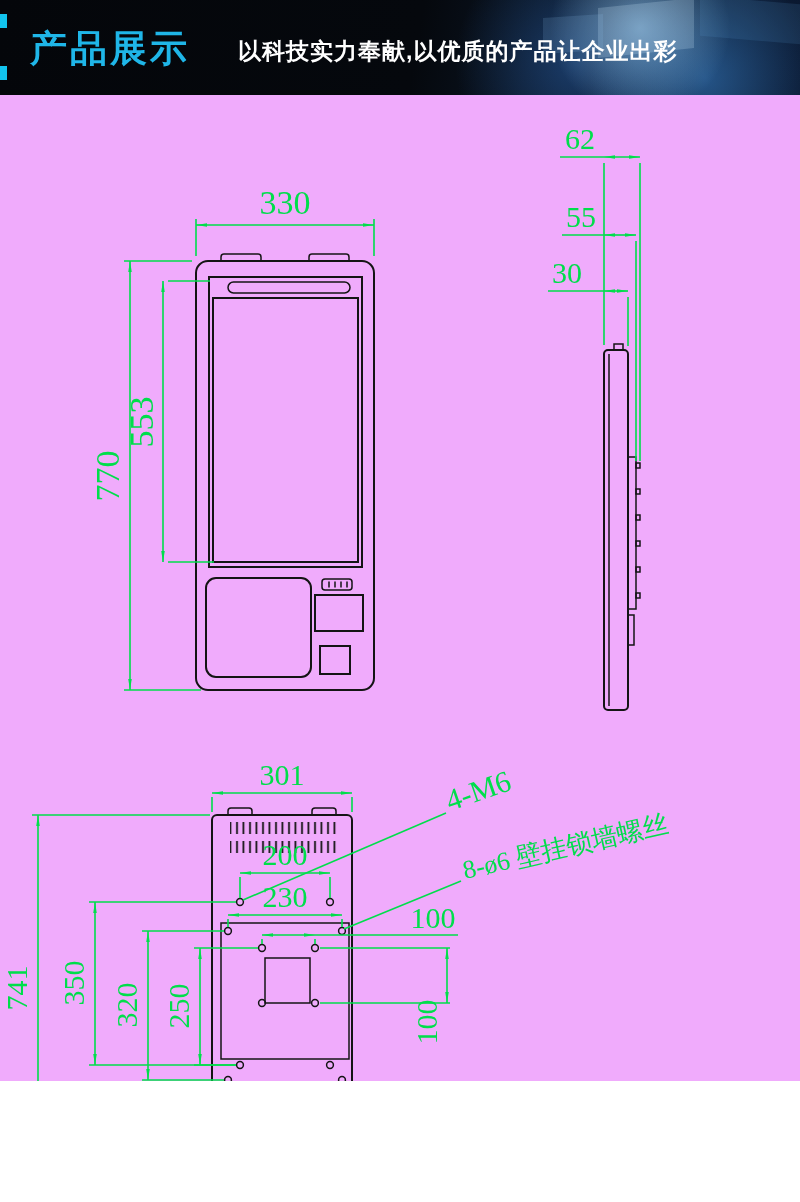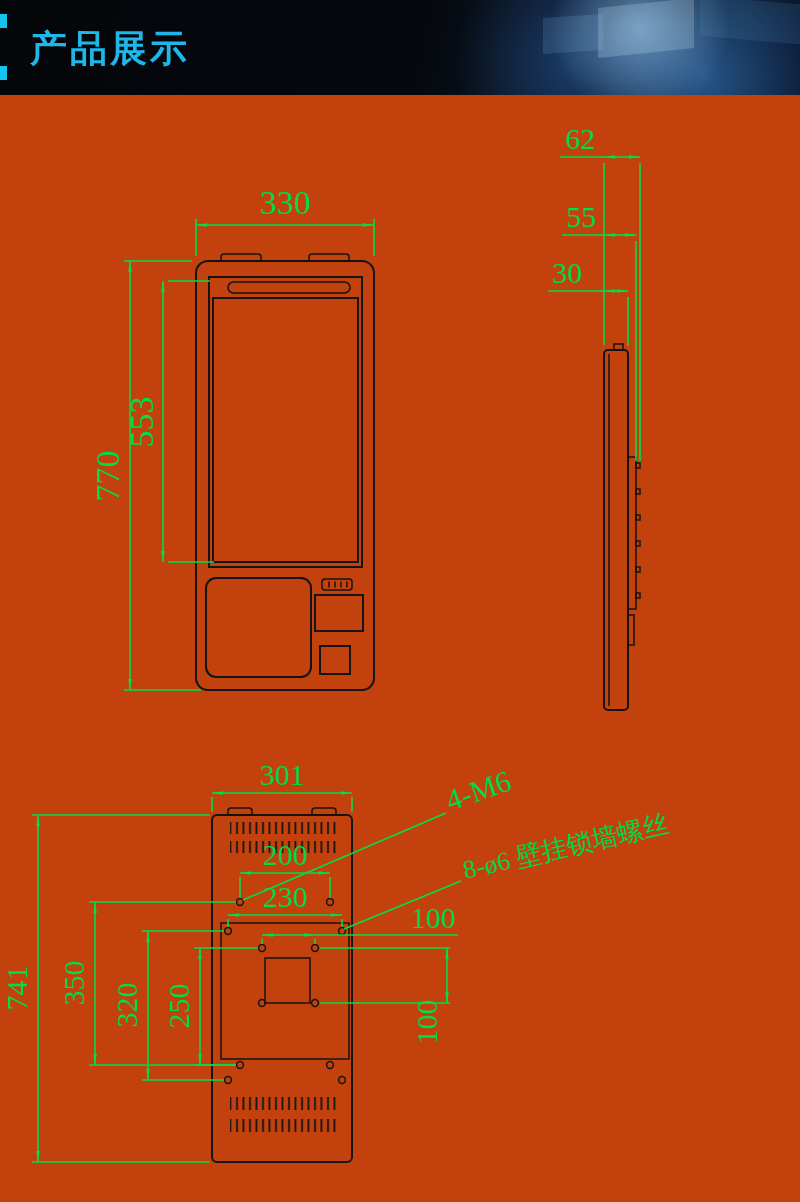--- a/index.html
+++ b/index.html
@@ -1,16 +1,16 @@
 <!DOCTYPE html>
 <html><head>
 <meta charset="utf-8">
 <style>
   html,body{margin:0;padding:0;background:#ffffff;}
-  .page{position:relative;width:800px;height:1202px;background:#c2410c;overflow:hidden;
+  .page{position:relative;width:800px;height:1081px;background:#f0abfc;overflow:hidden;
         font-family:"Liberation Sans", sans-serif;}
   
   .hdr{position:absolute;left:0;top:0;width:800px;height:95px;overflow:hidden;
        background:
         radial-gradient(circle at 640px 28px, rgba(160,215,255,.55), rgba(160,215,255,0) 90px),
         radial-gradient(circle at 705px 78px, rgba(60,140,220,.50), rgba(60,140,220,0) 115px),
         radial-gradient(circle at 575px 62px, rgba(45,105,185,.45), rgba(45,105,185,0) 120px),
         linear-gradient(100deg,#04060a 0%,#05080d 52%,#0a1422 66%,#0e1d33 84%,#0a1830 100%);}
   .scr1{position:absolute;left:598px;top:3px;width:96px;height:50px;background:rgba(205,230,250,.22);transform:skewY(-6deg);}
   .scr2{position:absolute;left:543px;top:16px;width:60px;height:36px;background:rgba(140,190,235,.16);transform:skewY(-4deg);}
@@ -36,20 +36,21 @@
 
 <div class="page">
 
   <div class="hdr">
     <div class="scr1"></div>
     <div class="scr2"></div>
     <div class="scr3"></div>
     <div class="edge e1"></div>
     <div class="edge e2"></div>
     <div class="hdr-title">产品展示</div>
+    <div class="hdr-sub">以科技实力奉献,以优质的产品让企业出彩</div>
   </div>
 
   <svg class="draw" width="800" height="1107" viewBox="0 0 800 1107">
     <defs>
       <marker id="arw" viewBox="0 0 10 10" refX="10" refY="5" markerWidth="11" markerHeight="11" markerUnits="userSpaceOnUse" orient="auto-start-reverse">
         <path d="M0,3.4 L10,5 L0,6.6 Z" fill="#00DE4B"></path>
       </marker>
       <pattern id="ventp" patternUnits="userSpaceOnUse" width="6.5" height="12">
         <line x1="3" y1="0" x2="3" y2="12" stroke="#141414" stroke-width="1.8"></line>
       </pattern>

